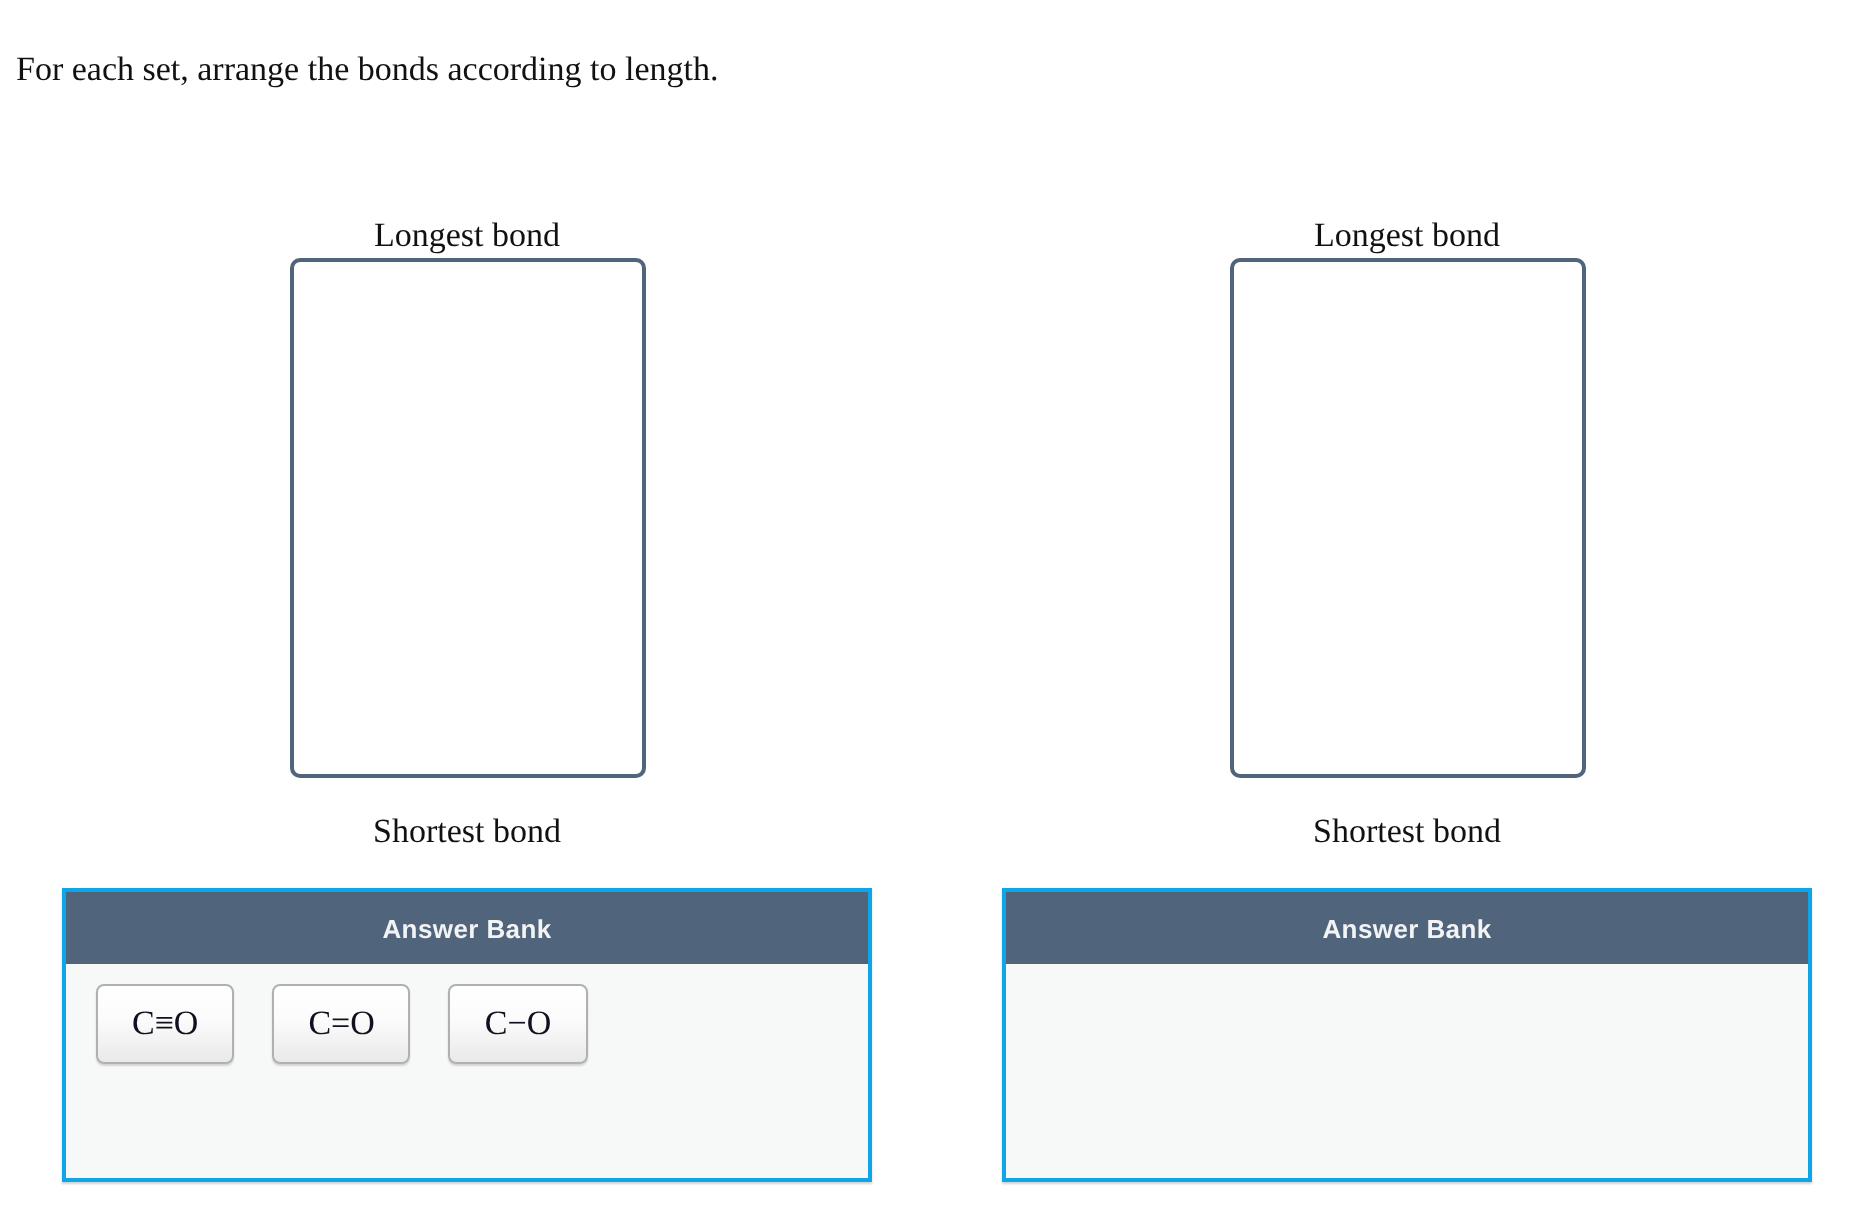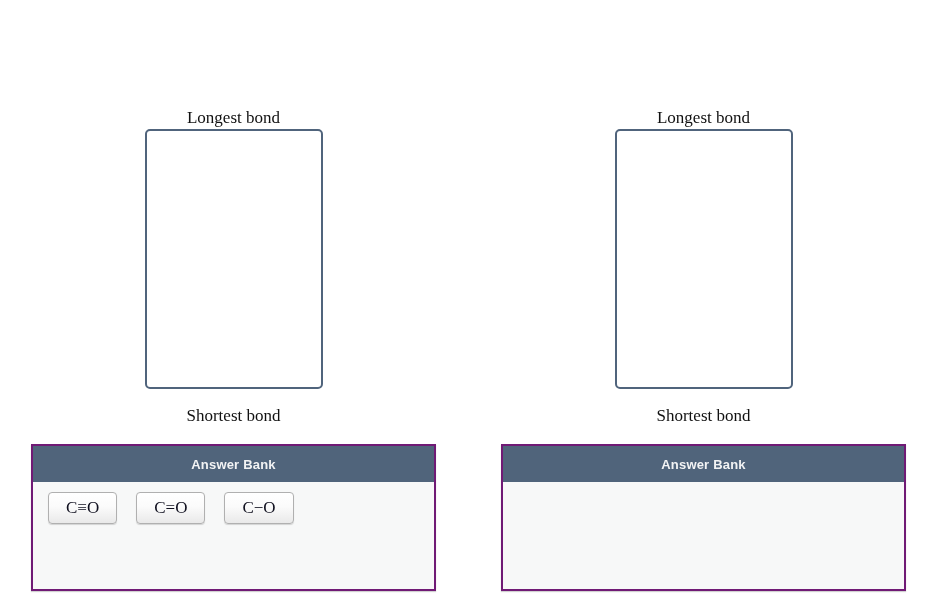--- a/index.html
+++ b/index.html
@@ -39,21 +39,21 @@
   .drop-zone {
     width: 174px;
     height: 256px;
     margin: 0 auto;
     border: 2px solid #50647c;
     border-radius: 5px;
     background: #ffffff;
   }
   .answer-bank {
     margin-top: 17px;
-    border: 2px solid #701a75;
+    border: 2px solid #0ea5e9;
     background: #f7f8f8;
     height: 143px;
     box-shadow: 0 1px 1px rgba(0,0,0,0.18);
   }
   .bank-header {
     height: 36px;
     background: #50647b;
     color: #f2f3f4;
     font-family: "Liberation Sans", sans-serif;
     font-size: 13px;
@@ -62,40 +62,41 @@
     align-items: center;
     justify-content: center;
     letter-spacing: 0.2px;
   }
   .bank-items {
     display: flex;
     gap: 19px;
     padding: 10px 0 0 15px;
   }
   .chip {
-    height: 21px;
-    padding: 15px 17px;
+    height: 40px;
+    padding: 4px 17px;
     display: inline-flex;
     align-items: center;
     justify-content: center;
     border: 1px solid #b0b0b0;
     border-radius: 4px;
     background: linear-gradient(#ffffff 0%, #fbfbfb 45%, #e9e9e9 100%);
     box-shadow: 0 1px 1px rgba(0,0,0,0.15);
     font-family: "Liberation Serif", serif;
     font-size: 17px;
     color: #10101f;
     cursor: pointer;
   }
 </style>
 </head>
 <body>
 
 <div class="canvas">
 
+  <p class="instruction">For each set, arrange the bonds according to length.</p>
 
   <section class="bond-set left">
     <div class="zone-label top">Longest bond</div>
     <div class="drop-zone"></div>
     <div class="zone-label bottom">Shortest bond</div>
 
     <div class="answer-bank">
       <div class="bank-header">Answer Bank</div>
       <div class="bank-items">
         <button class="chip">C≡O</button>

